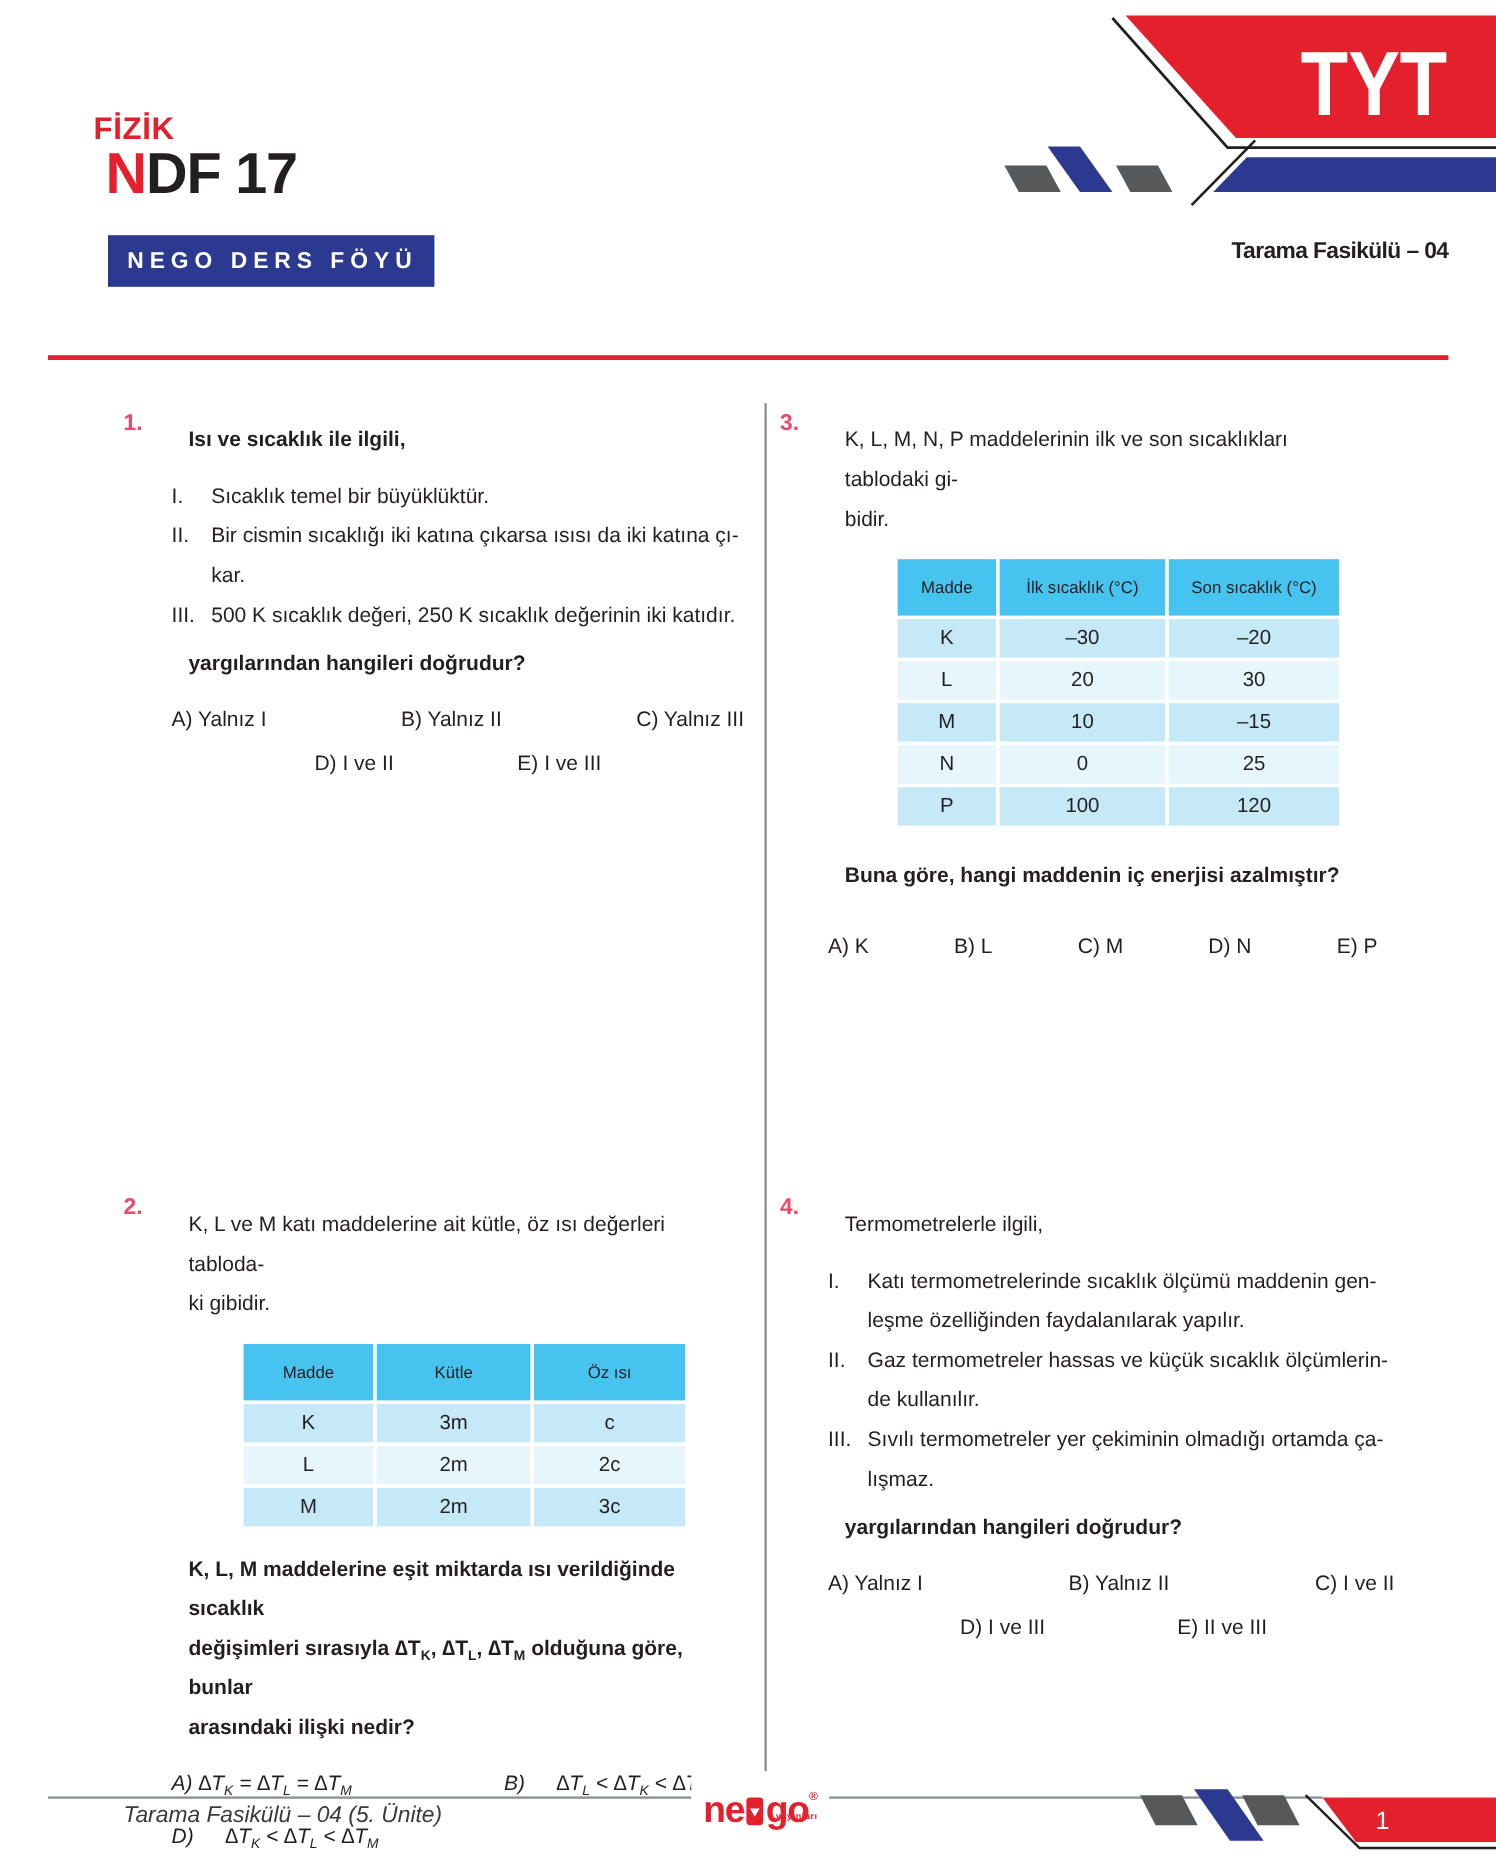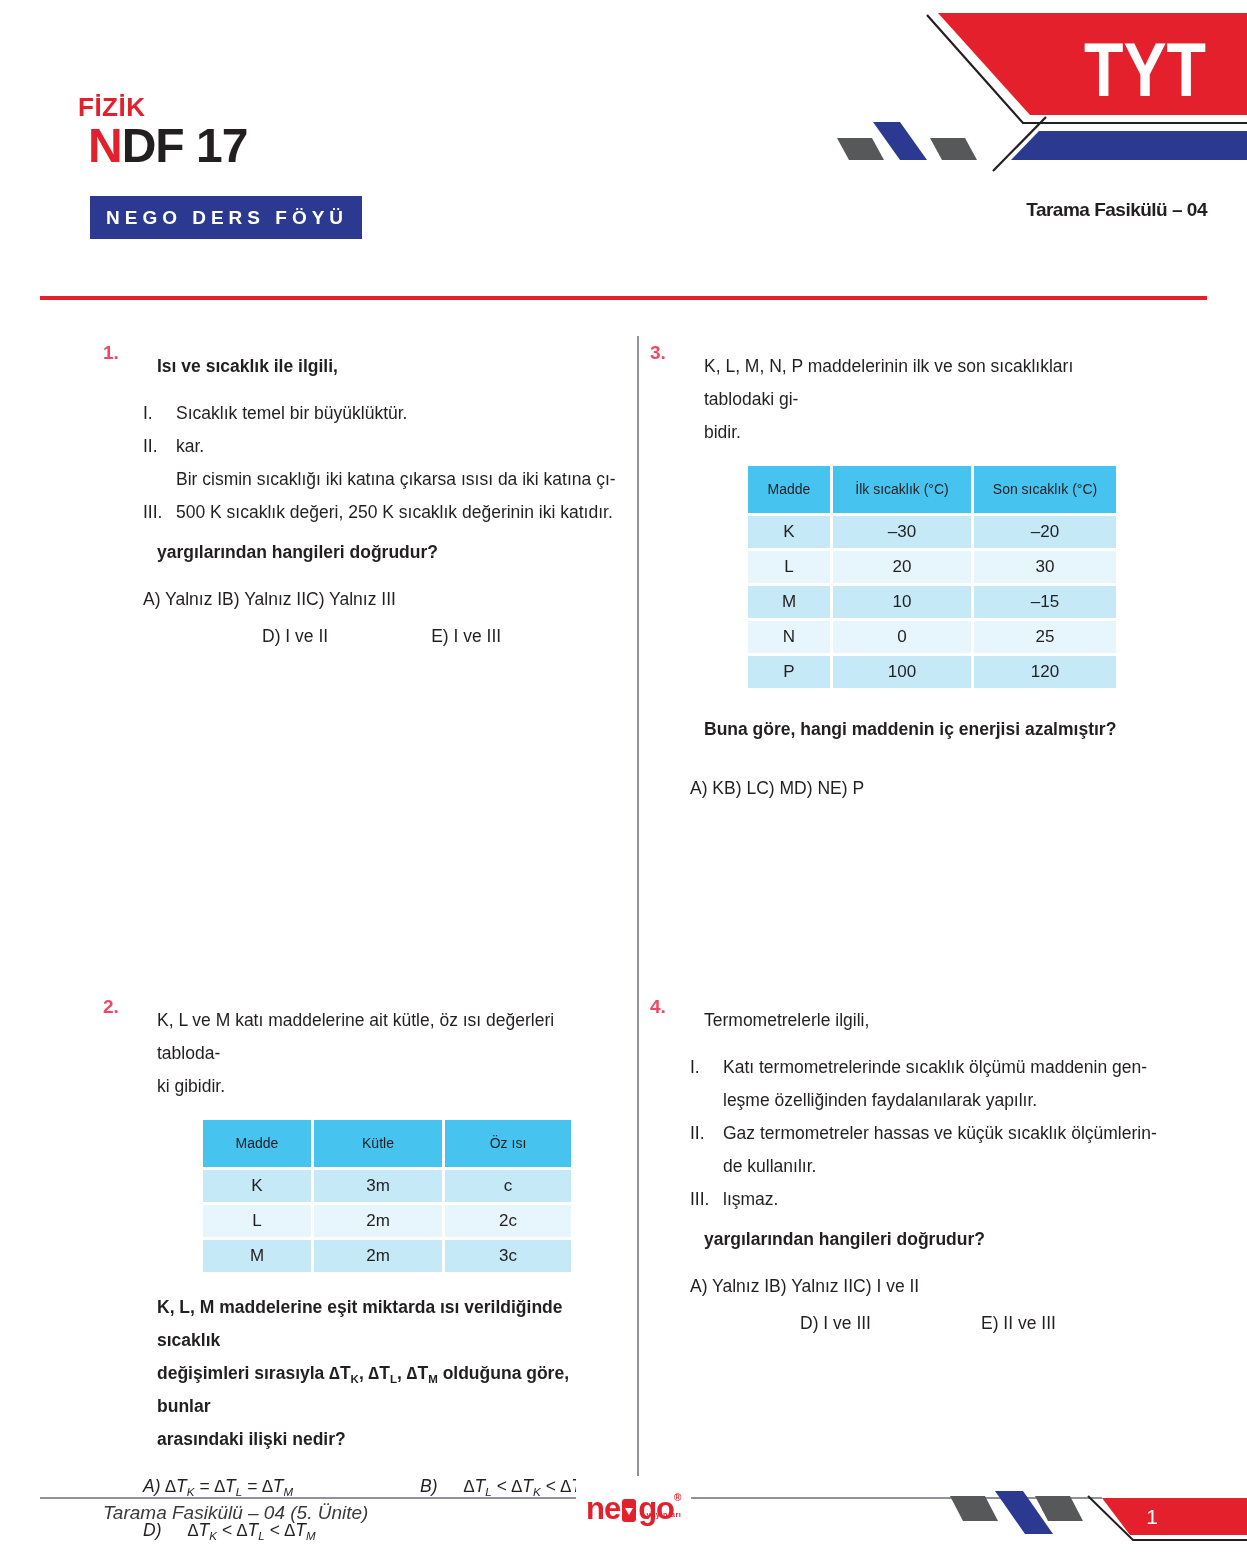--- a/index.html
+++ b/index.html
@@ -38,21 +38,21 @@
   .qnum{position:absolute;left:0;top:0;font-weight:bold;font-size:19px;color:var(--number-pink);}
   .qbody{margin-left:40px;}
   p{margin:14px;}
   .bold{font-weight:bold;}
   .items{margin-top:10px;}
   .item{display:flex;}
   .ilabel{width:33px;flex:none;}
   .itext{flex:1;}
   .ln{display:block;}
   .stem{margin-top:7px;}
-  .opts{display:flex;justify-content:flex-start;margin-top:13px;}
+  .opts{display:flex;justify-content:space-between;margin-top:13px;}
   .opts-center{display:flex;margin-top:4px;}
   .q1r2{margin-left:119px;gap:103px;}
   .q4r2{margin-left:110px;gap:110px;}
   .q3opts{width:458px;margin-top:26px;}
 
   
   .qtable{border-collapse:separate;border-spacing:3px;table-layout:fixed;margin-top:4px;}
   .qtable th{background:var(--table-header);font-weight:normal;font-size:14px;padding:7px 2px;text-align:center;}
   .qtable td{font-size:17px;padding:3px 2px;text-align:center;line-height:26px;}
   tr.ra td{background:var(--row-a);}
@@ -114,22 +114,22 @@
       <div class="items">
         <div class="item">
           <span class="ilabel">I.</span>
           <span class="itext">
               <span class="ln">Sıcaklık temel bir büyüklüktür.</span>
             </span>
         </div>
         <div class="item">
           <span class="ilabel">II.</span>
           <span class="itext">
+              <span class="ln">Bir cismin sıcaklığı iki katına çıkarsa ısısı da iki katına çı-</span>
               <span class="ln">kar.</span>
-              <span class="ln">Bir cismin sıcaklığı iki katına çıkarsa ısısı da iki katına çı-</span>
             </span>
         </div>
         <div class="item">
           <span class="ilabel">III.</span>
           <span class="itext">
               <span class="ln">500 K sıcaklık değeri, 250 K sıcaklık değerinin iki katıdır.</span>
             </span>
         </div>
       </div>
       <p class="stem bold">yargılarından hangileri doğrudur?</p>
@@ -273,20 +273,21 @@
         <div class="item">
           <span class="ilabel">II.</span>
           <span class="itext">
               <span class="ln">Gaz termometreler hassas ve küçük sıcaklık ölçümlerin-</span>
               <span class="ln">de kullanılır.</span>
             </span>
         </div>
         <div class="item">
           <span class="ilabel">III.</span>
           <span class="itext">
+              <span class="ln">Sıvılı termometreler yer çekiminin olmadığı ortamda ça-</span>
               <span class="ln">lışmaz.</span>
             </span>
         </div>
       </div>
       <p class="stem bold">yargılarından hangileri doğrudur?</p>
       <div class="opts">
         <span>A) Yalnız I</span>
         <span>B) Yalnız II</span>
         <span>C) I ve II</span>
       </div>

